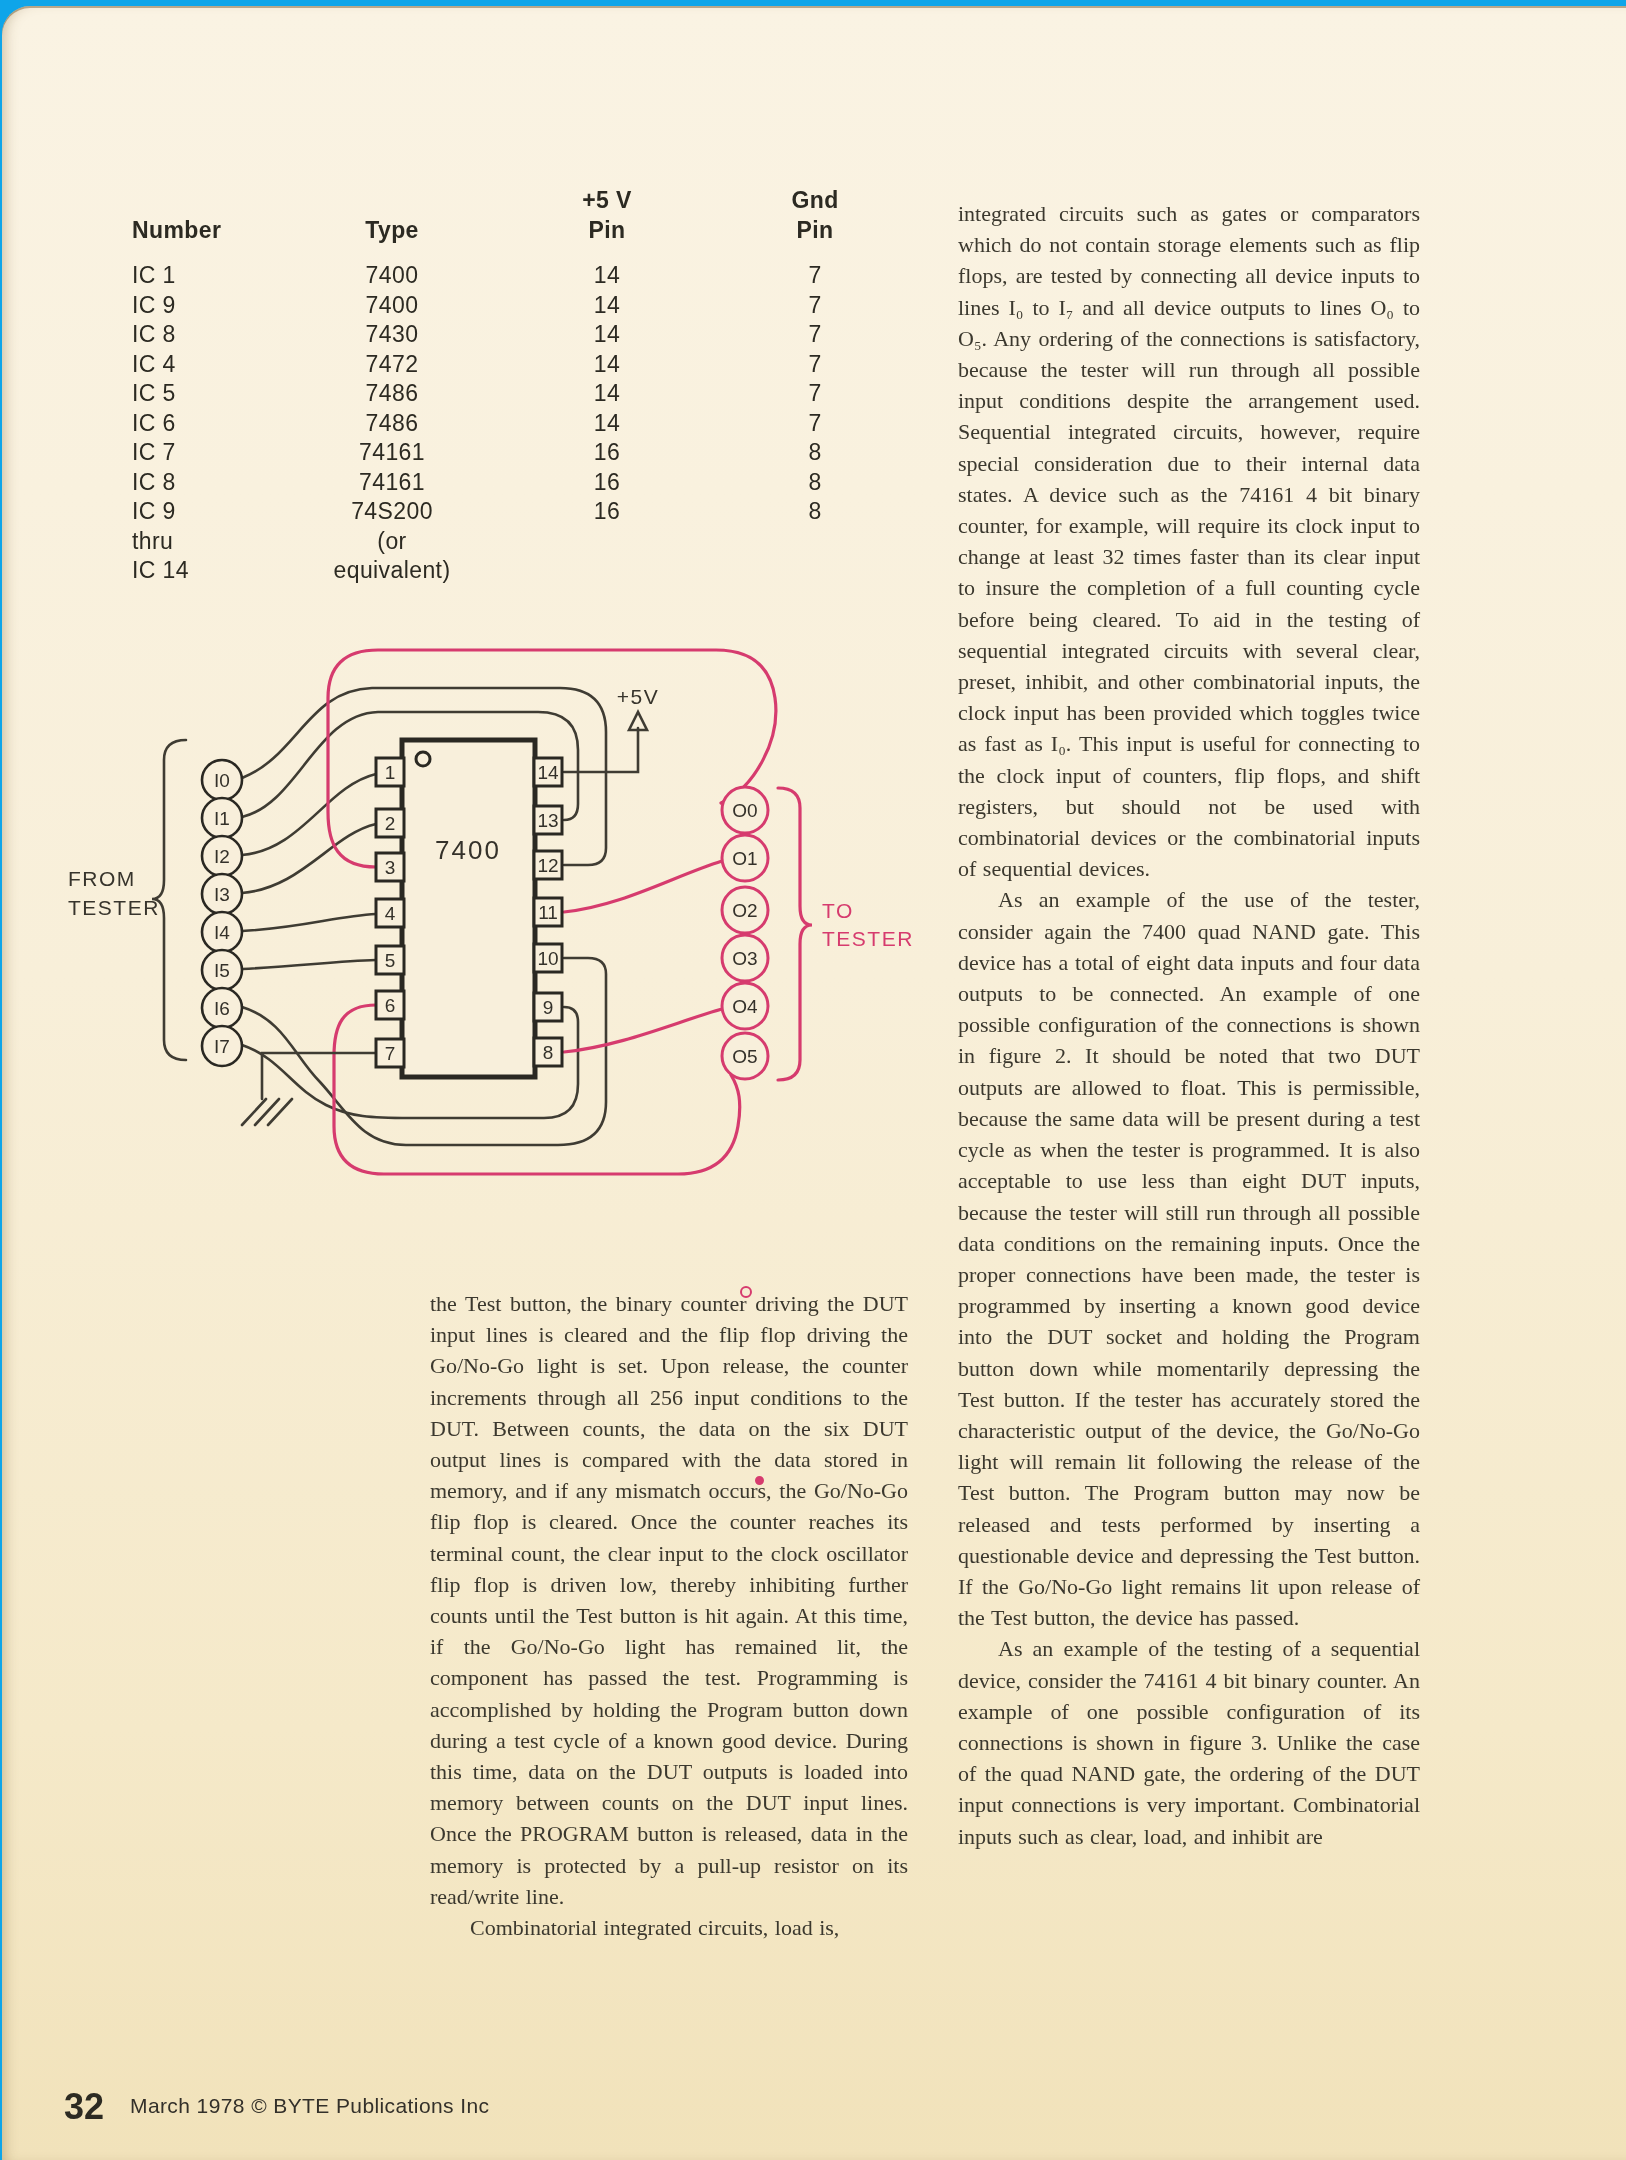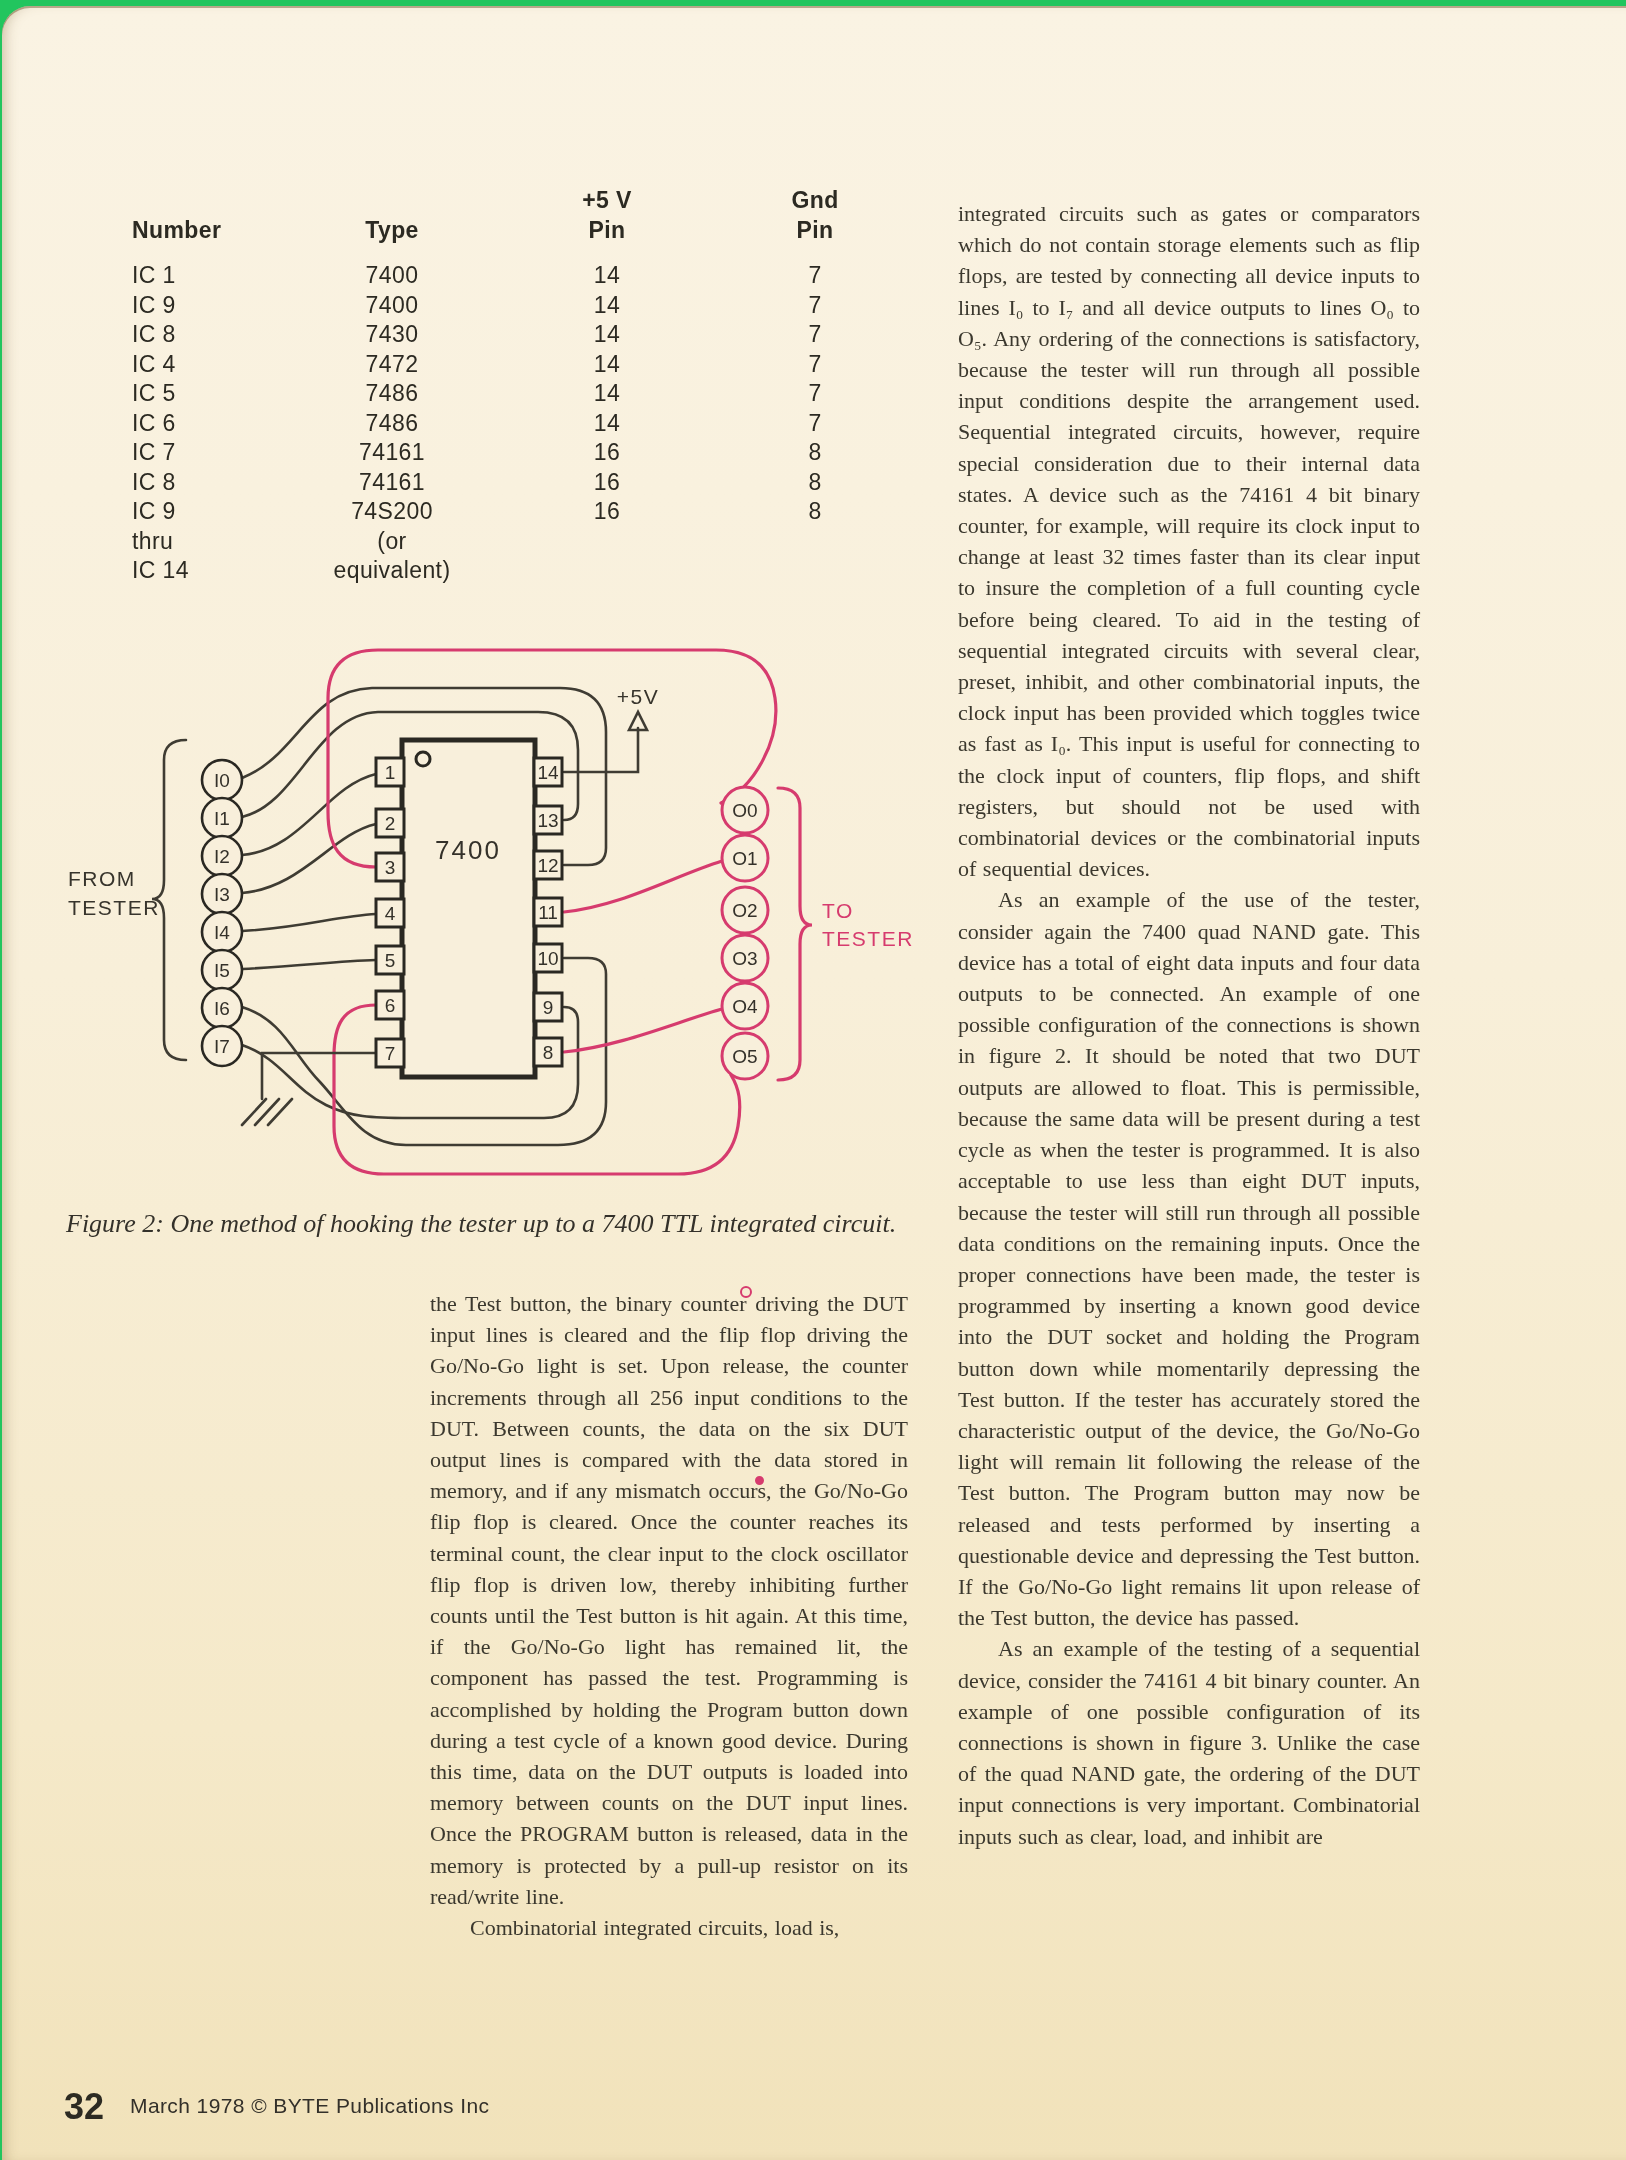--- a/index.html
+++ b/index.html
@@ -1,16 +1,16 @@
 <!DOCTYPE html>
 <html><head>
 <meta charset="utf-8">
 <style>
   html,body{margin:0;padding:0;background:#ffffff;}
-  .stage{position:relative;width:1626px;height:2160px;background:#22c55e;overflow:hidden;
+  .stage{position:relative;width:1626px;height:2160px;background:#0ea5e9;overflow:hidden;
          font-family:"Liberation Serif","DejaVu Serif",serif;}
   .page{position:absolute;left:2px;top:6px;width:1624px;height:2154px;
         background:linear-gradient(180deg,#faf3e3 0%,#f8efd9 45%,#f5e9c9 80%,#f1e2ba 100%);
         border-top-left-radius:28px;
         box-shadow:inset 0 2px 0 rgba(110,85,40,.45), inset 9px 0 14px -7px rgba(120,95,50,.38);}
   
   .ptable{position:absolute;left:132px;top:186px;display:grid;
           grid-template-columns:170px 180px 250px 166px;
           font-family:"Liberation Sans","DejaVu Sans",sans-serif;
           font-size:23px;line-height:29.5px;color:#2c2a22;letter-spacing:.4px;}
@@ -222,21 +222,20 @@
         <text class="slabel" x="705" y="385" text-anchor="middle">O4</text>
       <circle cx="705" cy="428" r="23" fill="#f8efdb" stroke="#d63b6e" stroke-width="3"></circle>
         <text class="slabel" x="705" y="435" text-anchor="middle">O5</text>
     </g>
 
     <path class="wire-pink" stroke-width="3" d="M 738 160 Q 760 160 760 180 L 760 278 Q 760 297 772 297 Q 760 297 760 316 L 760 432 Q 760 452 738 452"></path>
     <text class="dlabel pink" x="782" y="290">TO</text>
     <text class="dlabel pink" x="782" y="318">TESTER</text>
   </svg>
 
-  <div class="caption" style="top:1205px;">Figure 2: One method of hooking the tester up to a 7400 TTL integrated circuit.</div>
 
   <div class="dot" style="left:740px;top:1286px;width:8px;height:8px;"></div>
   <div class="dot" style="left:755px;top:1476px;width:5px;height:5px;background:#d63b6e;"></div>
 
   <div class="col col-mid">
     <p>the Test button, the binary counter driving the DUT input lines is cleared and the flip flop driving the Go/No-Go light is set. Upon release, the counter increments through all 256 input conditions to the DUT. Between counts, the data on the six DUT output lines is compared with the data stored in memory, and if any mismatch occurs, the Go/No-Go flip flop is cleared. Once the counter reaches its terminal count, the clear input to the clock oscillator flip flop is driven low, thereby inhibiting further counts until the Test button is hit again. At this time, if the Go/No-Go light has remained lit, the component has passed the test. Programming is accomplished by holding the Program button down during a test cycle of a known good device. During this time, data on the DUT outputs is loaded into memory between counts on the DUT input lines. Once the PROGRAM button is released, data in the memory is protected by a pull-up resistor on its read/write line.</p>
     <p class="ind">Combinatorial integrated circuits, load is,</p>
   </div>
 
   <div class="col col-right">

